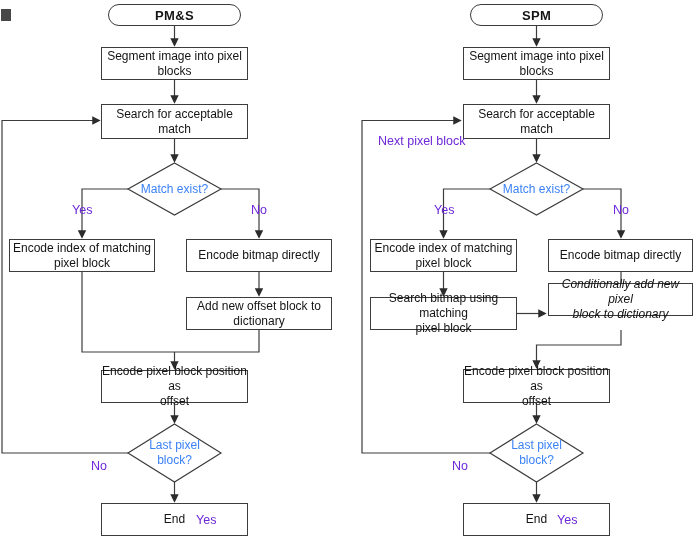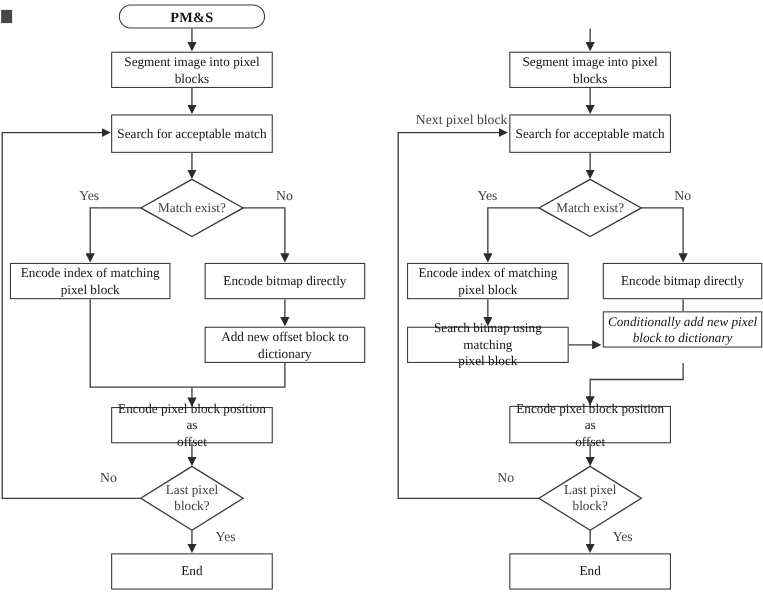--- a/index.html
+++ b/index.html
@@ -1,21 +1,21 @@
 <!DOCTYPE html>
 <html><head>
 <meta charset="utf-8">
 <style>
   html, body { margin: 0; padding: 0; background: #ffffff; }
   #canvas {
     position: relative;
     width: 694px;
     height: 538px;
     background: #ffffff;
-    font-family: Liberation Serif, serif;
+    font-family: Liberation Sans, sans-serif;
     color: #141414;
     overflow: hidden;
   }
   #connector-layer {
     position: absolute;
     left: 0; top: 0;
     width: 694px; height: 538px;
   }
   .node {
     position: absolute;
@@ -39,28 +39,29 @@
   }
   .dtext {
     position: absolute;
     display: flex;
     align-items: center;
     justify-content: center;
     text-align: center;
     white-space: pre-line;
     font-size: 12px;
     line-height: 15px;
-    color: #404040;
+    color: #3b82f6;
     background: transparent;
   }
   .elabel {
     position: absolute;
     font-size: 12.5px;
-    color: #404040;
+    color: #6d28d9;
     white-space: nowrap;
+    margin-top: 32px;
   }
   .italic { font-style: italic; }
   .artifact {
     position: absolute;
     background: #474747;
   }
 </style>
 </head>
 <body>
 
@@ -131,20 +132,21 @@
   <div class="dtext" style="left:128px; top:424px; width:93px; height:58px;">Last pixel
 block?</div>
 
   <div class="node" style="left:101px; top:503px; width:147px; height:33px;">End</div>
 
   <span class="elabel" style="left:72px; top:171px;">Yes</span>
   <span class="elabel" style="left:251px; top:171px;">No</span>
   <span class="elabel" style="left:91px; top:427px;">No</span>
   <span class="elabel" style="left:196px; top:481px;">Yes</span>
 
+  <div class="node term" style="left:470px; top:4px; width:133px; height:22px;">SPM</div>
 
   <div class="node" style="left:463px; top:47px; width:147px; height:33px;">Segment image into pixel
 blocks</div>
 
   <div class="node" style="left:463px; top:104px; width:147px; height:35px;">Search for acceptable match</div>
 
   <div class="dtext" style="left:490px; top:163px; width:93px; height:52px;">Match exist?</div>
 
   <div class="node" style="left:370px; top:239px; width:147px; height:33px;">Encode index of matching
 pixel block</div>

